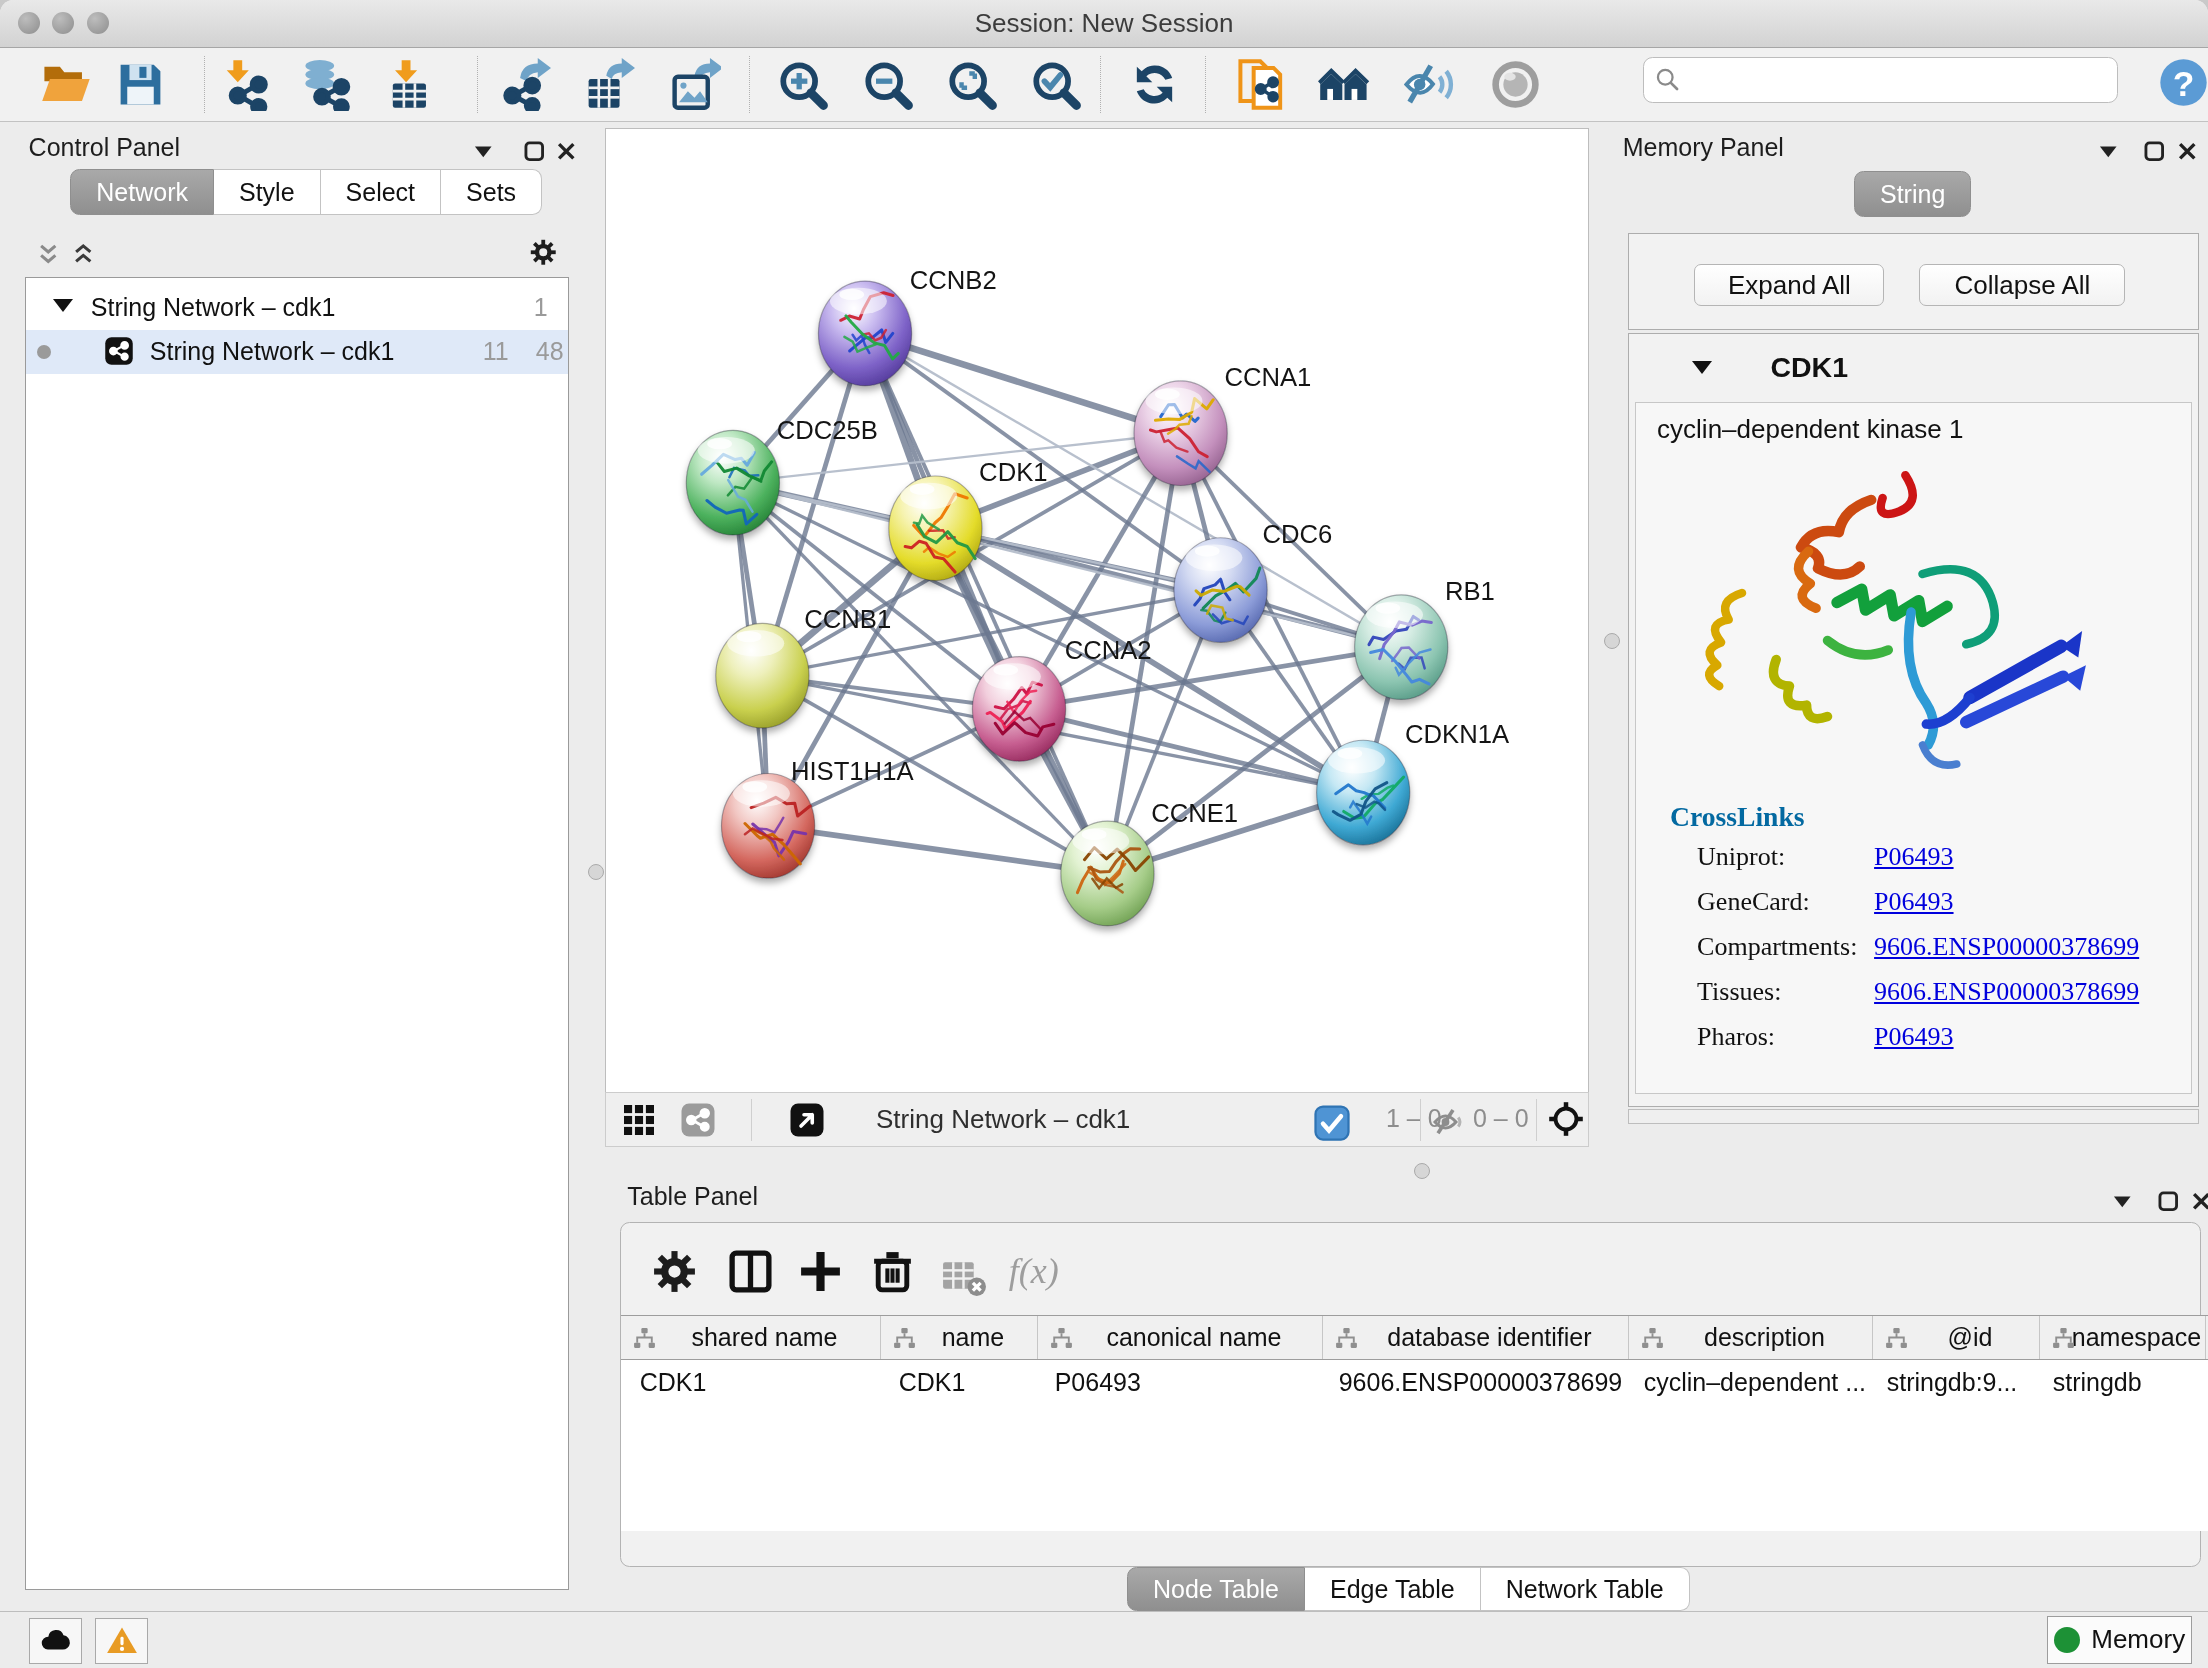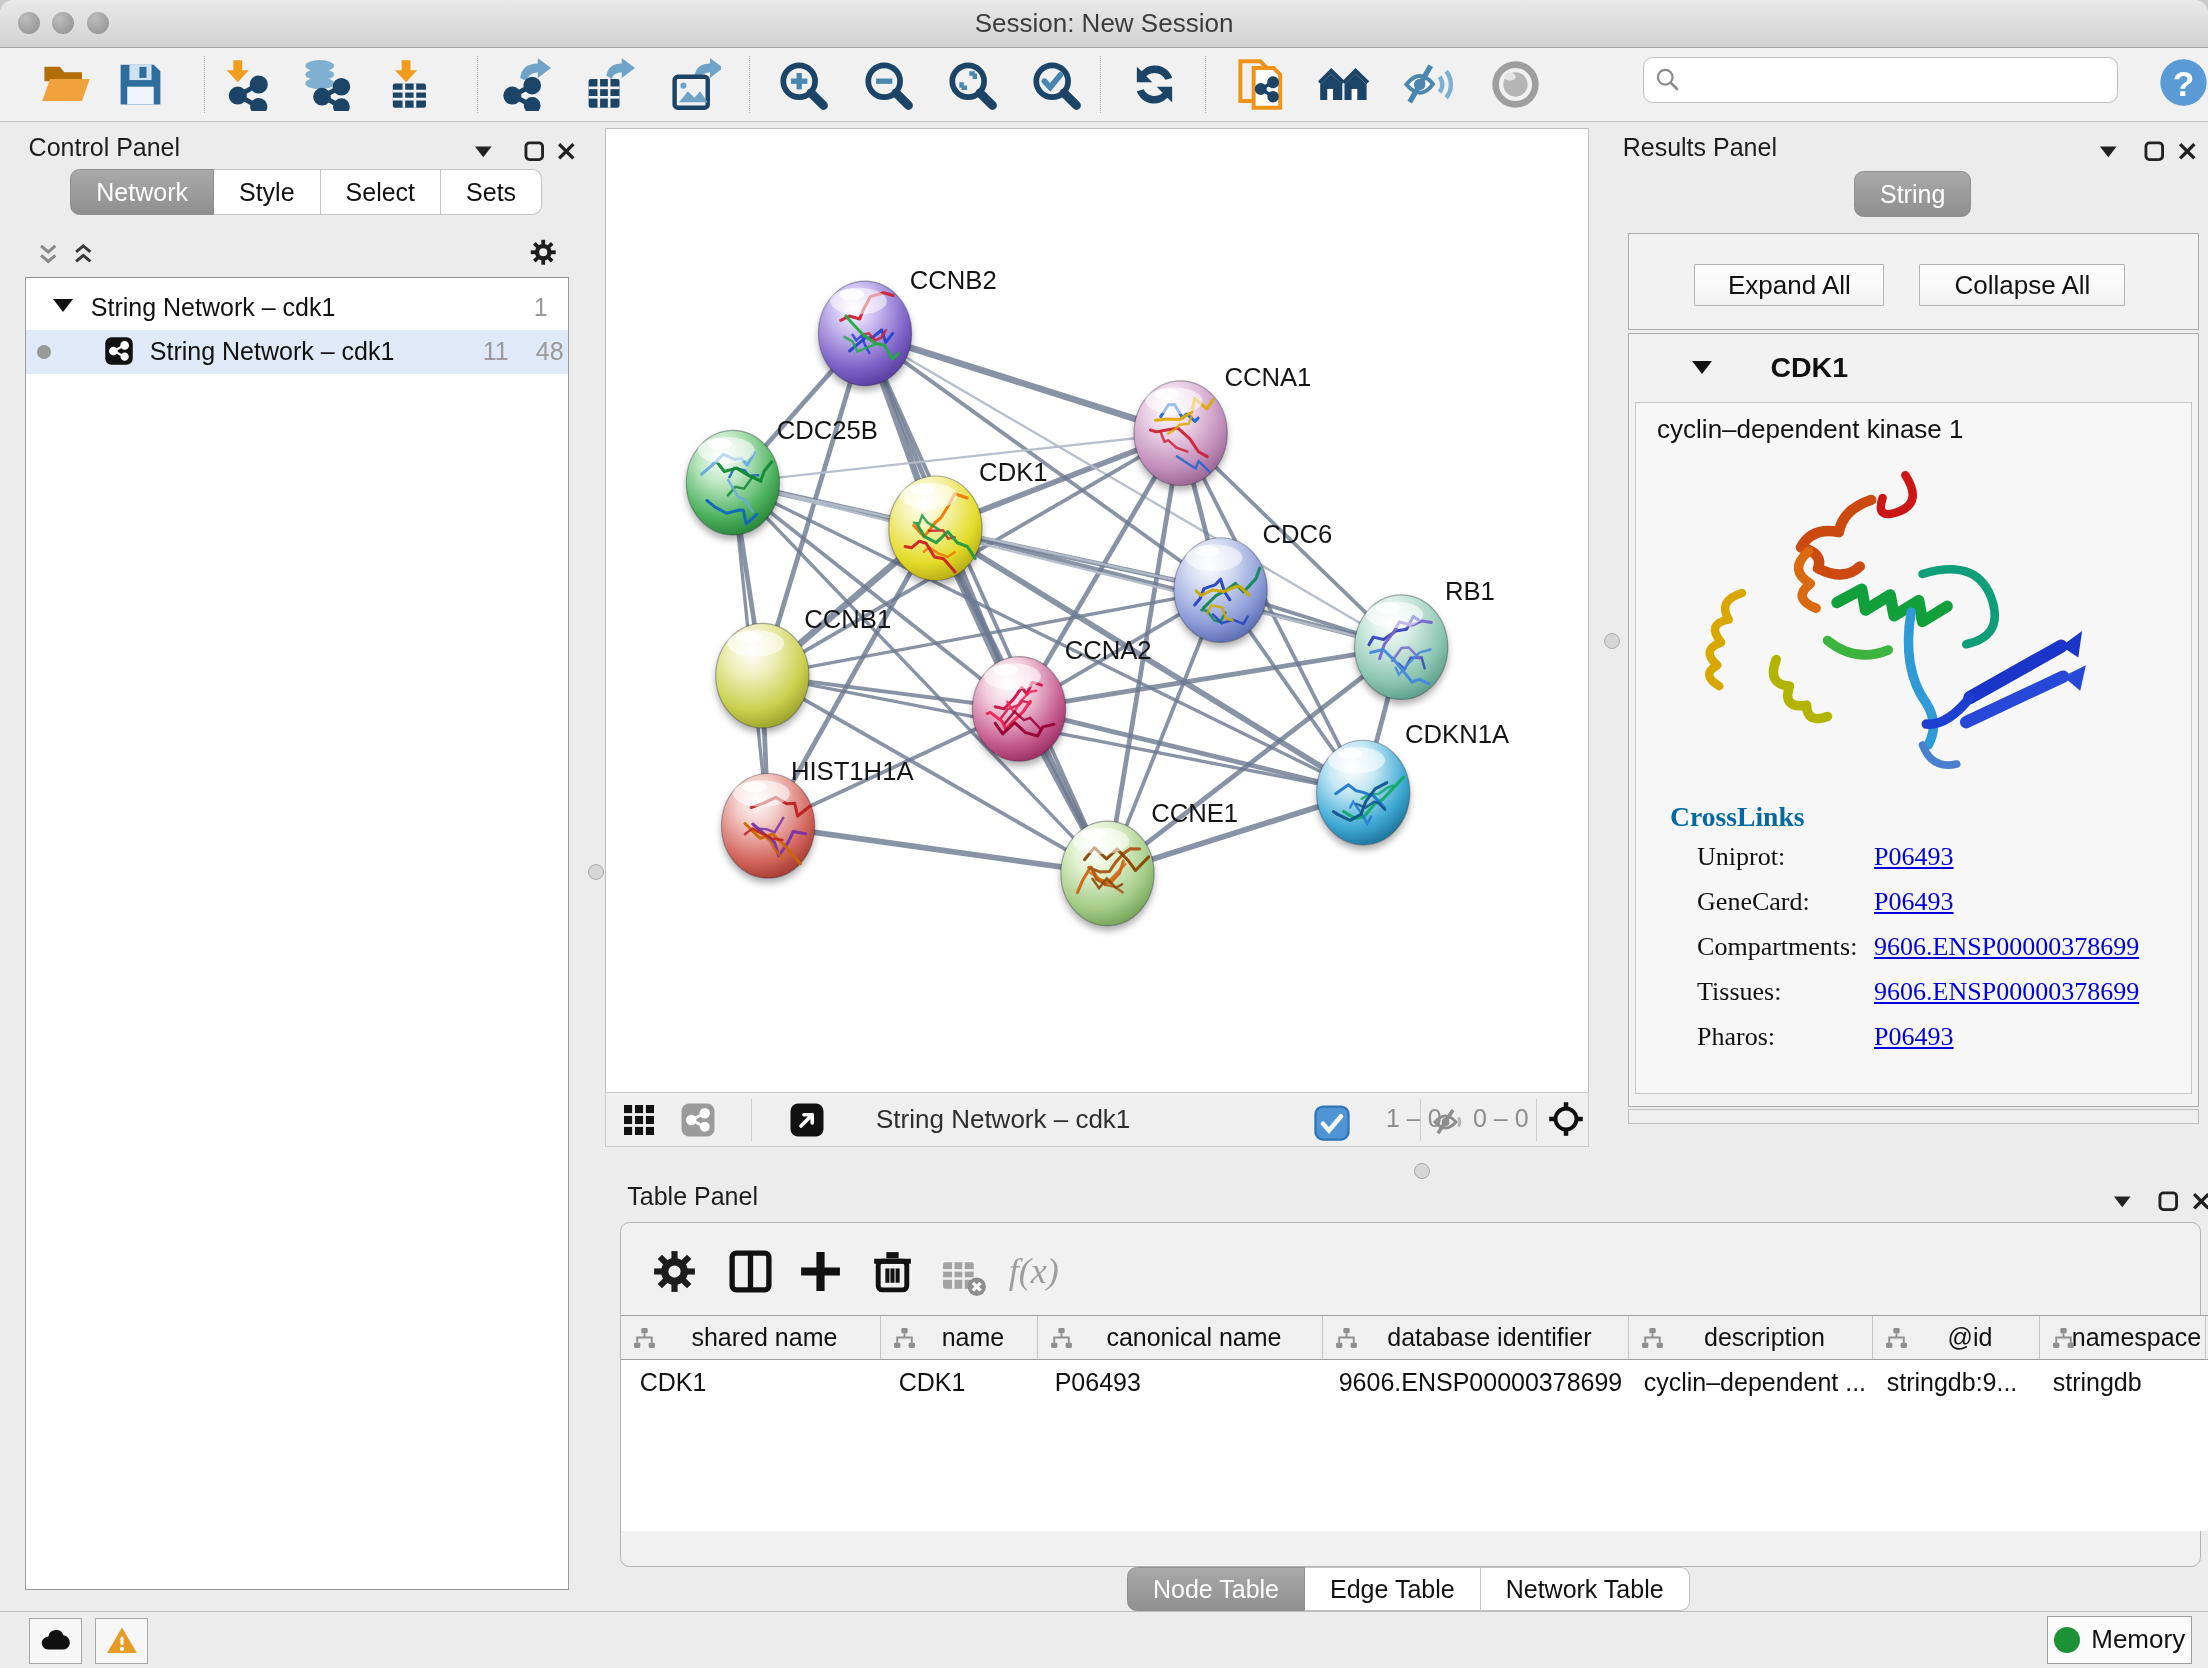--- a/index.html
+++ b/index.html
@@ -36,21 +36,21 @@
   
   .netpanel{left:605px;top:128px;width:982px;height:963px;background:#fff;border-left:1px solid #bdbdbd;border-right:1px solid #bdbdbd;border-top:1px solid #bdbdbd;}
   .netstatus{left:605px;top:1092px;width:982px;height:53px;background:#efefef;border:1px solid #cccccc;}
   .nsico{top:8.6px;width:36px;height:36px;}
   .nsico svg{width:36px;height:36px;}
   .nssep{top:5.7px;height:42px;border-left:1px solid #cfcfcf;width:0;}
   .nscount{top:11.4px;font-size:25px;color:#8d8d8d;}
   .splitdot{width:14.3px;height:14.3px;border-radius:50%;background:#d6d6d6;border:1px solid #aaa;}
   
   .resbox{background:#f2f2f2;border:1px solid #adadad;}
-  .btn{background:linear-gradient(#ffffff,#f2f2f2);border:1px solid #b5b5b5;border-radius:1px;font-size:26px;color:#111;text-align:center;}
+  .btn{background:linear-gradient(#ffffff,#f2f2f2);border:1px solid #b5b5b5;border-radius:7px;font-size:26px;color:#111;text-align:center;}
   .serif{font-family:"Liberation Serif",serif;}
   .xlrow{position:relative;height:45px;font-size:26px;}
   .xlrow .xl-label{position:absolute;left:61px;color:#111;}
   .xlrow a{position:absolute;left:238px;color:#0000dd;text-decoration:underline;}
   
   .tblbox{left:620px;top:1222px;width:1579px;height:343px;background:#f1f1f1;border:1px solid #b3b3b3;border-radius:9.5px;}
   .tpico{top:24px;width:49px;height:49px;}
   .tpico svg{width:49px;height:49px;}
   .tbl{position:absolute;left:0px;top:92px;width:1723px;height:215px;background:#fff;border-top:1px solid #9d9d9d;overflow:hidden;}
   .thead{position:absolute;left:0;top:0;height:43px;width:2092px;background:#f0f0f0;border-bottom:1.9px solid #9d9d9d;display:flex;}
@@ -657,21 +657,21 @@
           </g>
         </svg>
     </div>
   </div>
 
   <div class="abs splitdot" style="left:588px;top:864px;"></div>
   <div class="abs splitdot" style="left:1604px;top:633px;"></div>
   <div class="abs splitdot" style="left:1414px;top:1163px;"></div>
 
   <div class="abs" style="left:1617px;top:126px;width:592px;height:1471px;">
-    <span class="abs panel-title" style="left:5.7px;top:6.7px;">Results Panel</span>
+    <span class="abs panel-title" style="left:5.7px;top:6.7px;">Memory Panel</span>
     <div class="abs pctl" style="left:477px;top:11.4px;"><svg viewBox="0 0 24 24">
           <path d="M5 8h14l-7 9z" fill="#222"></path>
         </svg></div>
     <div class="abs pctl" style="left:523px;top:11.4px;"><svg viewBox="0 0 24 24">
           <rect x="5" y="5" width="14" height="14" rx="3" fill="none" stroke="#222" stroke-width="2.4"></rect>
         </svg></div>
     <div class="abs pctl" style="left:556px;top:11.4px;"><svg viewBox="0 0 24 24">
           <path d="M5 7l2-2 5 5 5-5 2 2-5 5 5 5-2 2-5-5-5 5-2-2 5-5z" fill="#222"></path>
         </svg></div>
 

